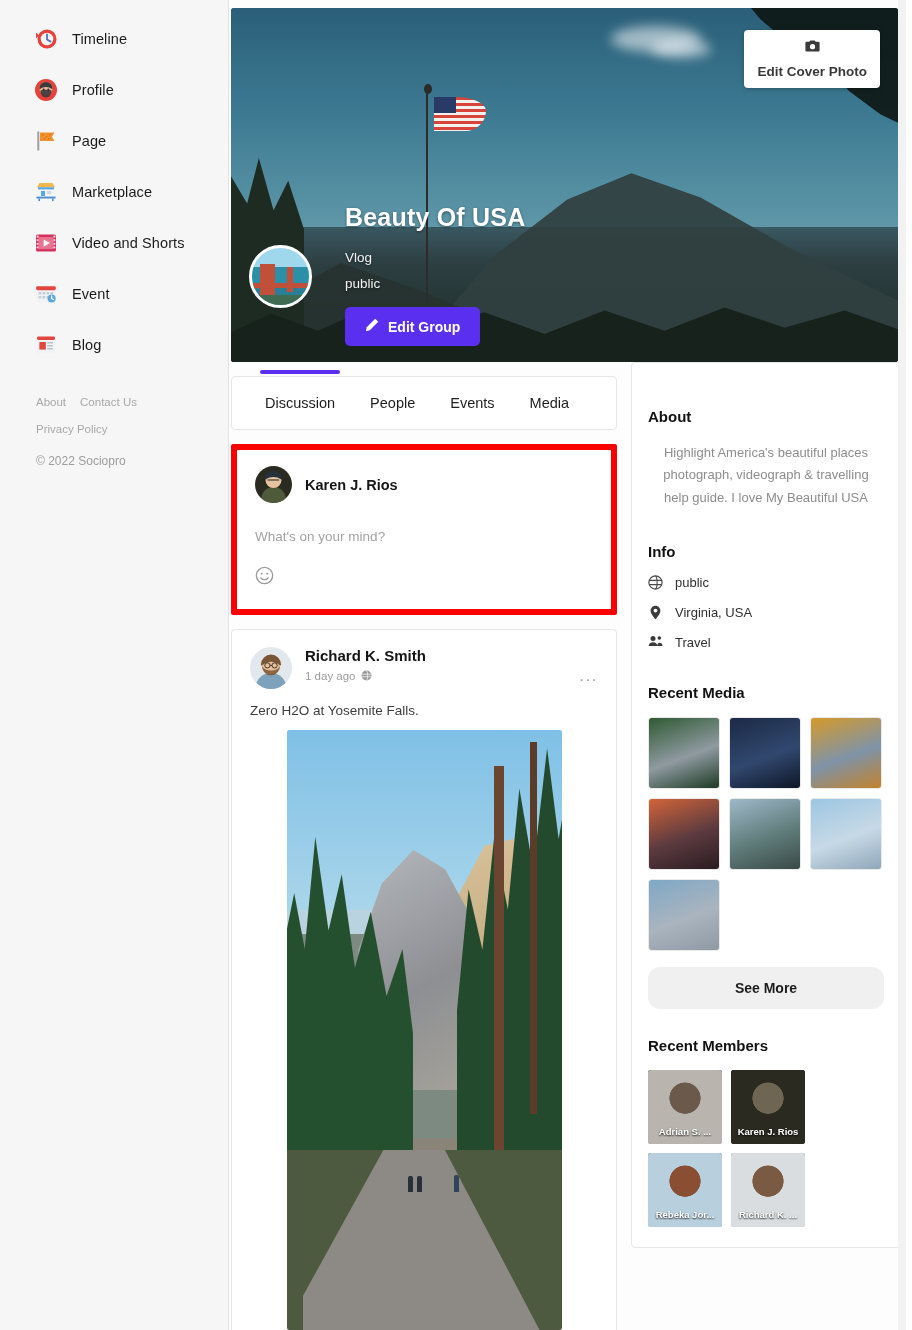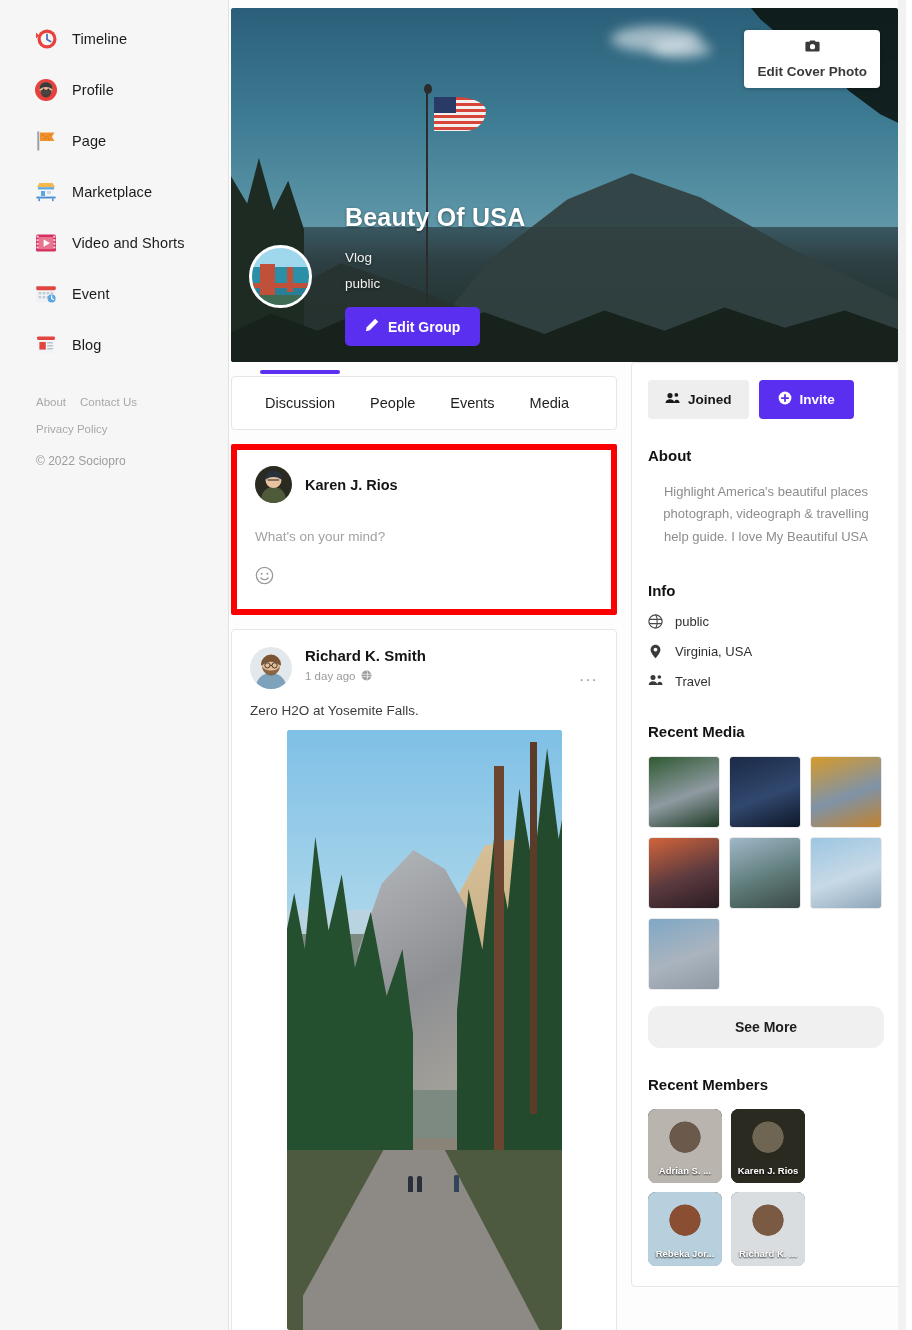--- a/index.html
+++ b/index.html
@@ -227,21 +227,21 @@
   .media-thumb {
     width: 72px; height: 72px; border-radius:4px; overflow:hidden;
     border:1px solid #e9e9e9; background:#ccc; cursor:pointer; position:relative;
   }
   .see-more-btn {
     margin-top: 16px; width:100%; background:#f0f0f0; color:#1d1d1d;
     border:none; border-radius:12px; padding: 13px 0; font-size: 14px; font-weight:700; cursor:pointer;
   }
   .member-grid { display:flex; flex-wrap: wrap; gap: 9px; margin-top: 16px; }
   .member-card {
-    width: 74px; height: 74px; border-radius:8px; overflow:hidden; position:relative;
+    width: 74px; height: 74px; border-radius:3px; overflow:hidden; position:relative;
     cursor:pointer; background:#777;
   }
   .member-name {
     position:absolute; left:0; right:0; bottom: 7px; text-align:center;
     font-size: 9.5px; font-weight:700; color:#fff;
     text-shadow: 0 1px 2px rgba(0,0,0,.9); white-space:nowrap; overflow:hidden; padding: 0 3px;
   }
 
   
   .gutter { position:absolute; right:0; top:0; width:14px; height:100%; background:#f2f2f2; }
@@ -517,42 +517,20 @@
                 <i></i>
               </div>
             <div class="pp-person3"></div>
           </div>
         </article>
       </div>
 
       <div class="right-col">
         <div class="rcard">
 
-          <div class="rbtn-row">
-            <button class="joined-btn">
-              <span>
-                <svg viewBox="0 0 18 14" width="15" height="12">
-                    <circle cx="6" cy="4.1" r="3.1" fill="#1b1b1b"></circle>
-                    <path d="M.6 13c0-2.8 2.4-4.6 5.4-4.6S11.4 10.2 11.4 13z" fill="#1b1b1b"></path>
-                    <circle cx="13.6" cy="3.3" r="2.3" fill="#1b1b1b"></circle>
-                    <path d="M10.8 13c0-2.3 1.3-4 3.4-4 2 0 3.3 1.7 3.3 4z" fill="#1b1b1b"></path>
-                  </svg>
-              </span>
-              <span>Joined</span>
-            </button>
-            <button class="invite-btn">
-              <span>
-                <svg viewBox="0 0 16 16" width="14" height="14">
-                    <circle cx="8" cy="8" r="7.3" fill="#fff"></circle>
-                    <path d="M8 4.3v7.4M4.3 8h7.4" stroke="#5b2fef" stroke-width="2" stroke-linecap="round"></path>
-                  </svg>
-              </span>
-              <span>Invite</span>
-            </button>
-          </div>
 
           <div class="rh">About</div>
           <p class="about-text">Highlight America's beautiful places photograph, videograph &amp; travelling help guide. I love My Beautiful USA</p>
 
           <div class="rh" style="margin-top:34px;">Info</div>
 
           <div class="info-row">
             <span class="ic">
               <svg viewBox="0 0 15 15" width="15" height="15">
                   <circle cx="7.5" cy="7.5" r="6.6" fill="none" stroke="#4a4a4a" stroke-width="1.2"></circle>

